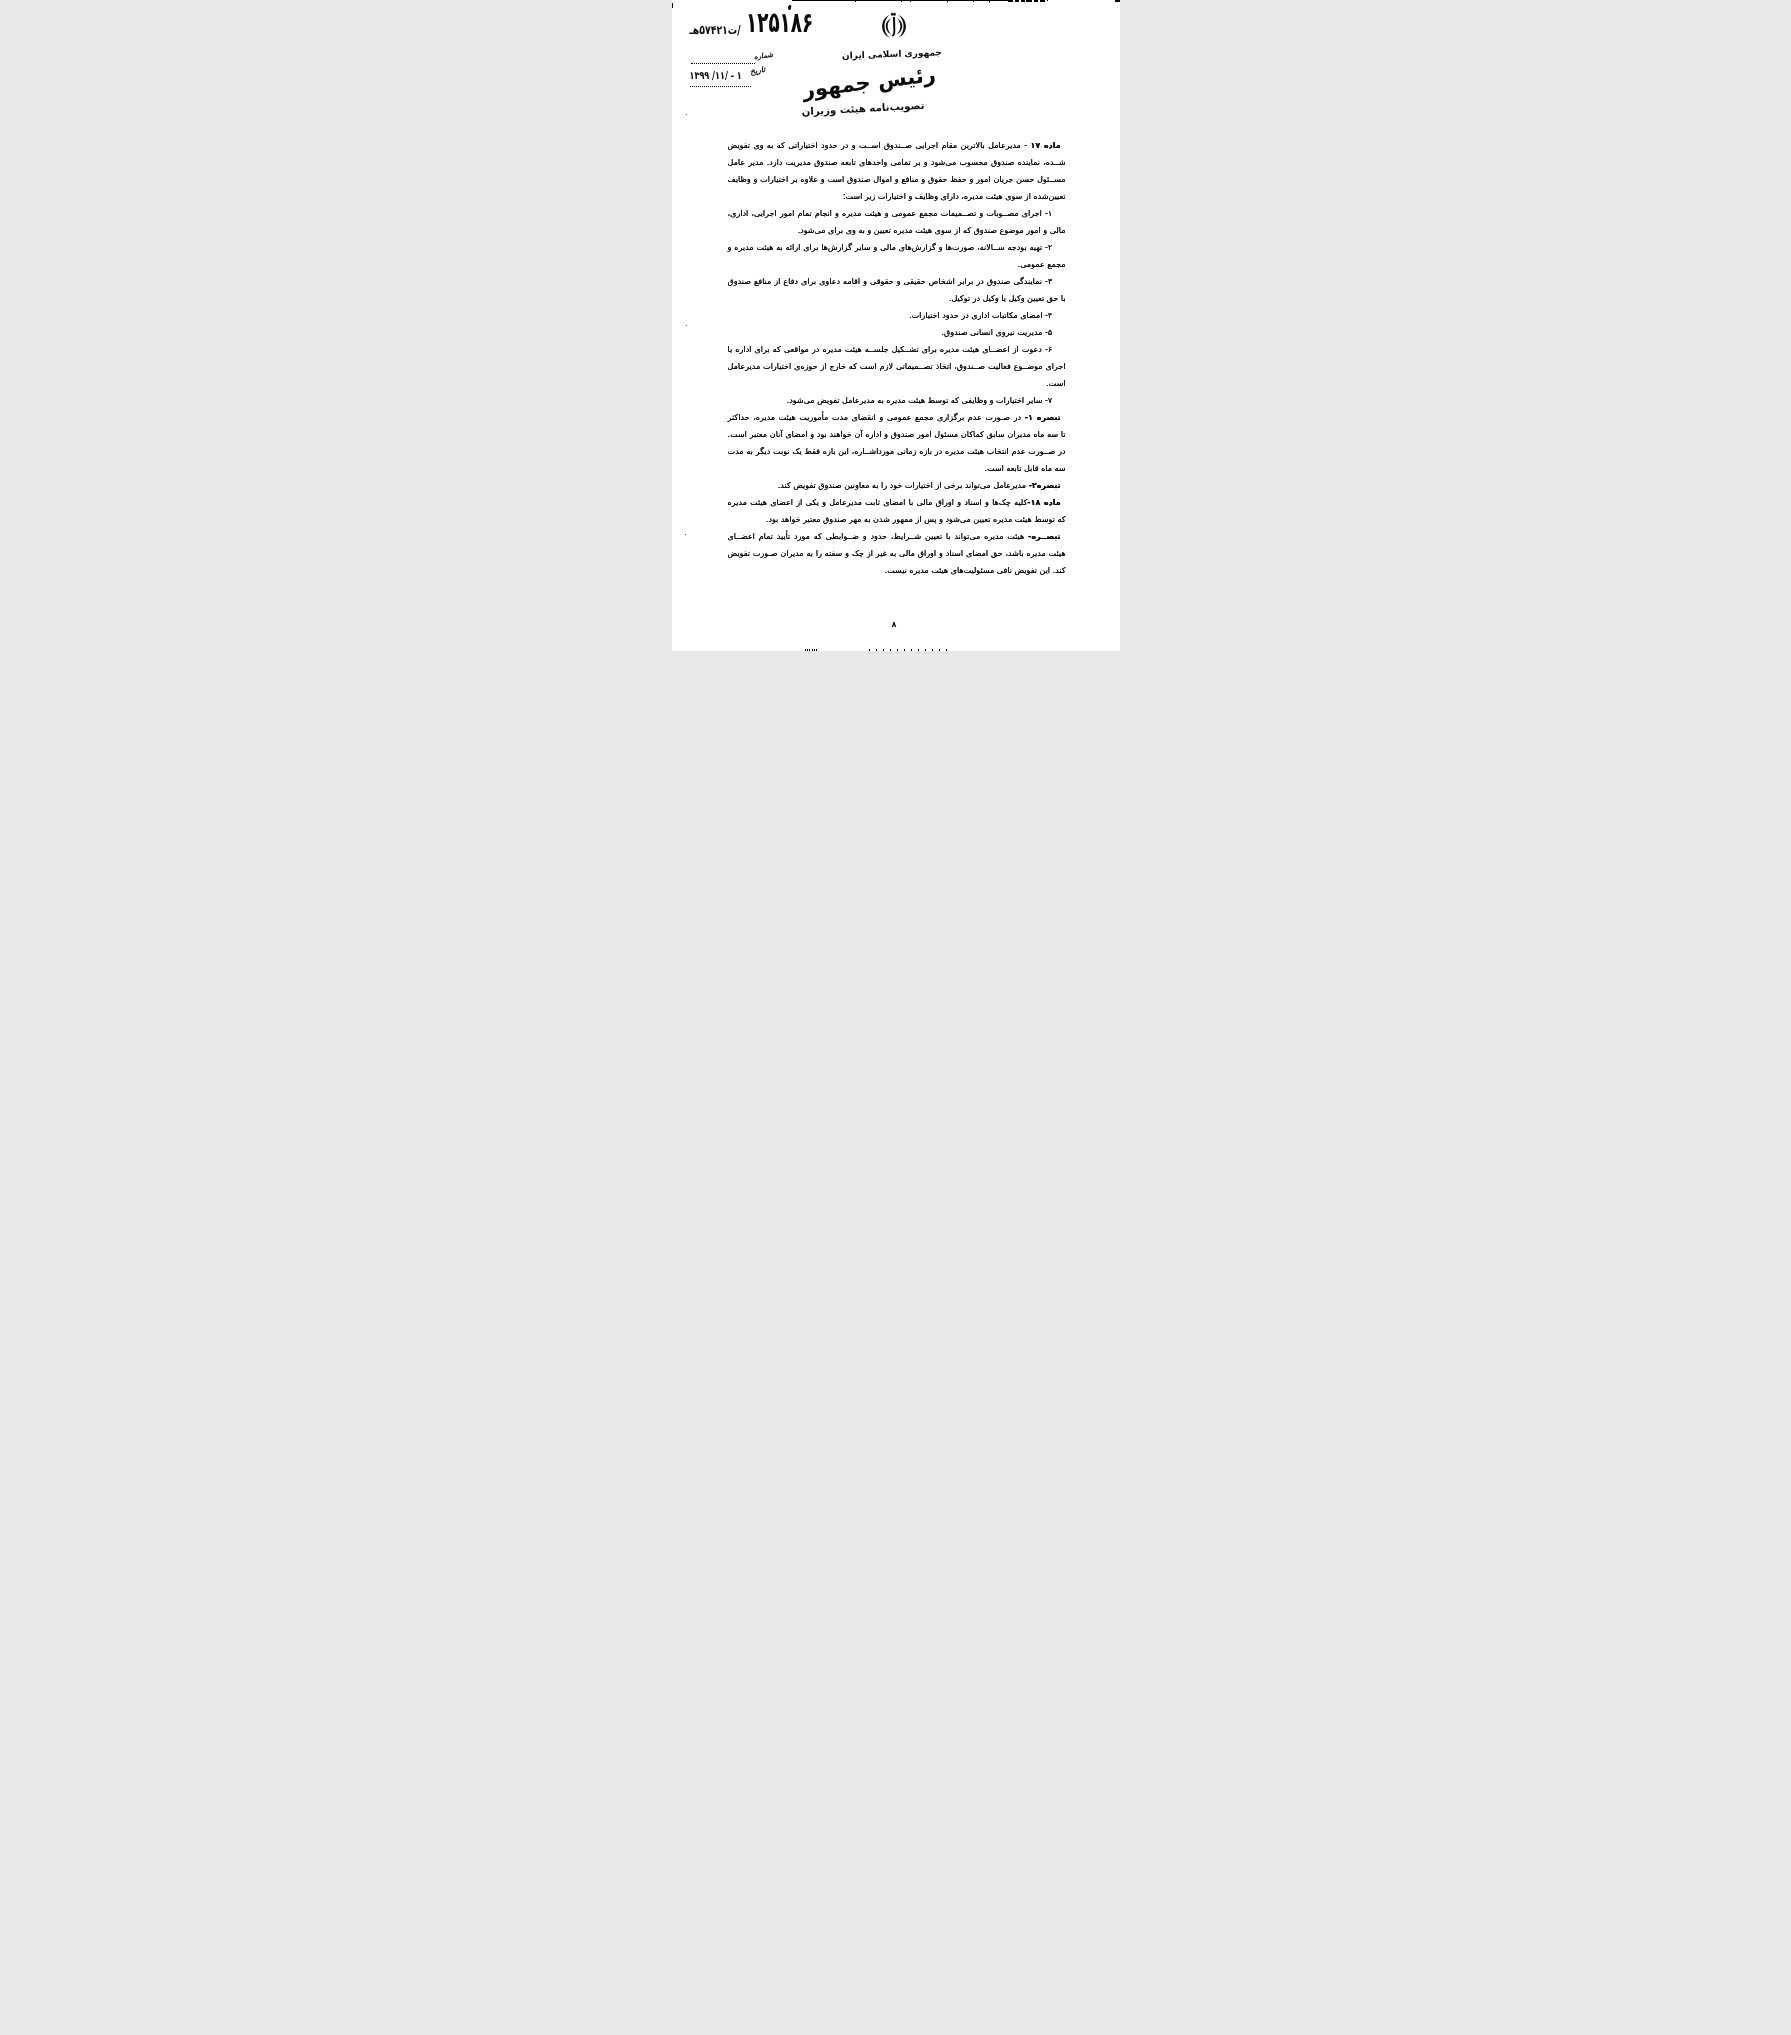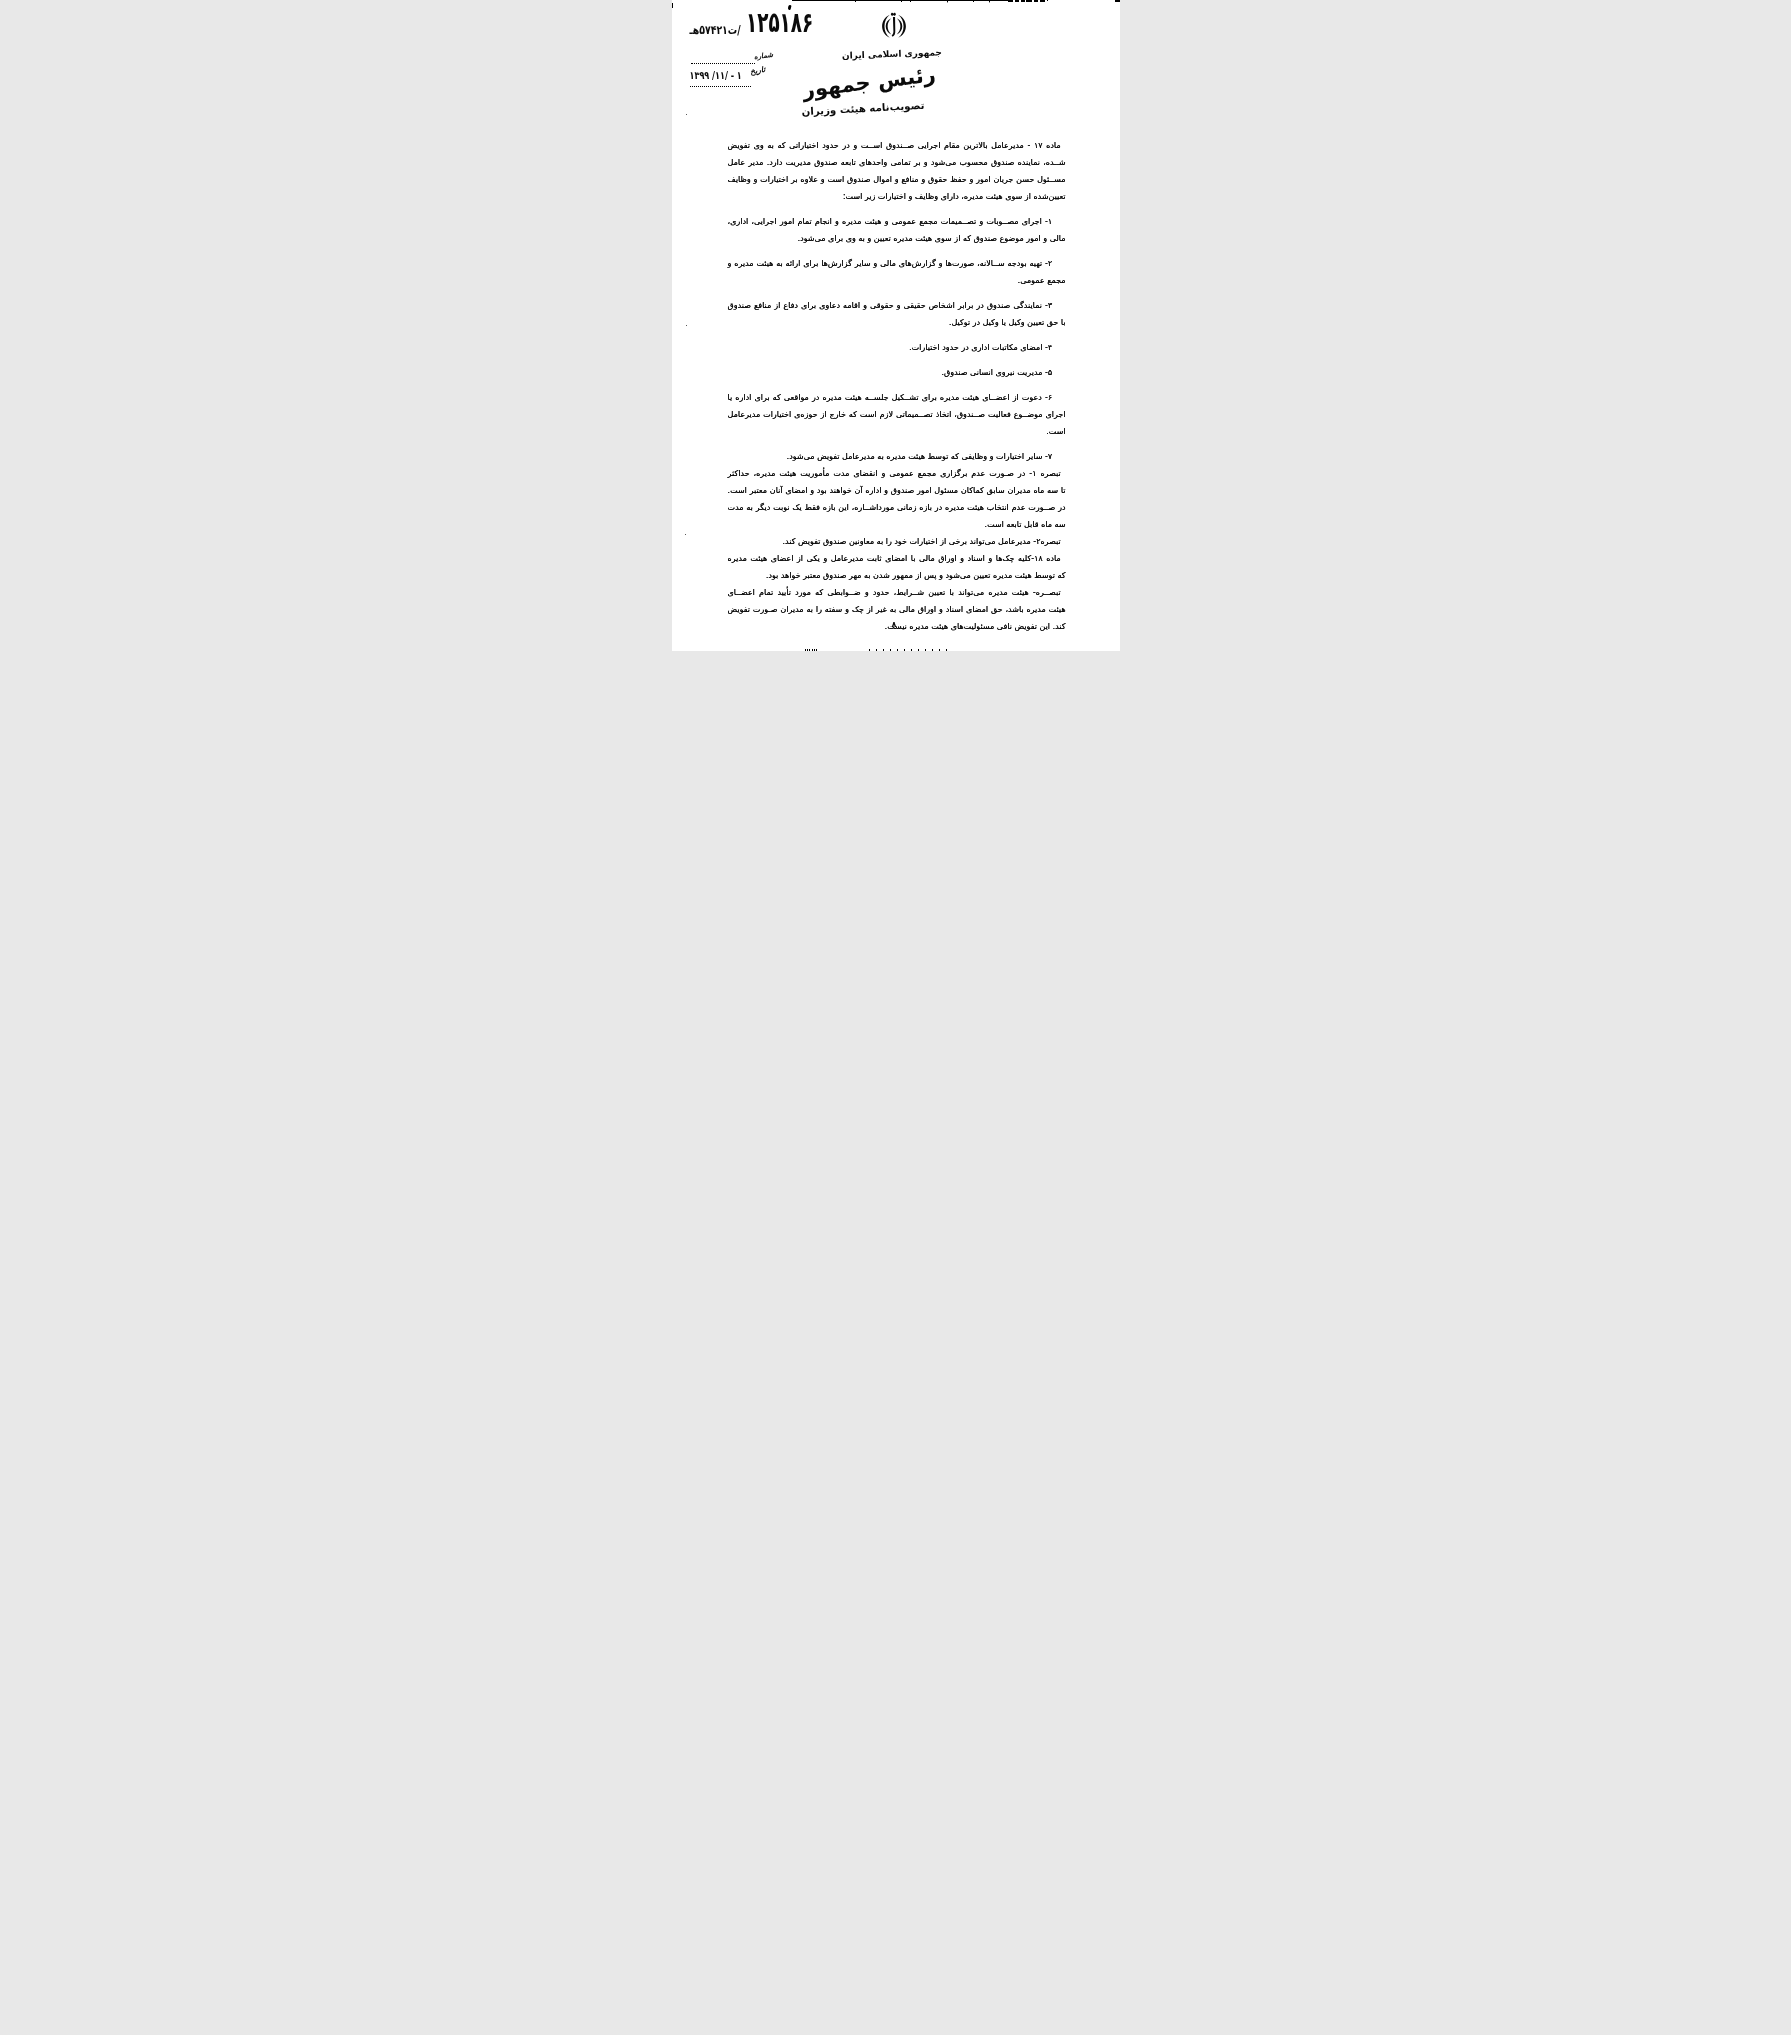--- a/index.html
+++ b/index.html
@@ -47,22 +47,22 @@
     font-size:21px;font-weight:bold;line-height:37px;transform:rotate(-7deg);white-space:nowrap;}
   .doctype{position:absolute;left:129px;top:103px;width:124px;text-align:center;
     font-size:10.2px;font-weight:bold;transform:rotate(-3deg);white-space:nowrap;}
   
   .body-text{position:absolute;left:56px;top:137px;width:338px;direction:rtl;
     font-size:8px;text-shadow:0.1px 0 0 currentColor;}
   .line{height:17px;line-height:17px;overflow:visible;}
   .line.justify{text-align:justify;text-align-last:justify;}
   .line.right{text-align:right;}
   .line.ind-para{padding-right:4.9px;}
-  .line.ind-item{padding-right:13.4px;margin-top:8px;}
-  .line b{font-weight:normal;}
+  .line.ind-item{padding-right:13.4px;}
+  .line b{font-weight:bold;}
   
   .page-number{position:absolute;left:202px;top:619px;width:41px;text-align:center;
     font-size:8.1px;font-weight:bold;}
 </style>
 </head>
 <body>
 
 <div id="page">
 
   <div class="top-edge-line"></div>

